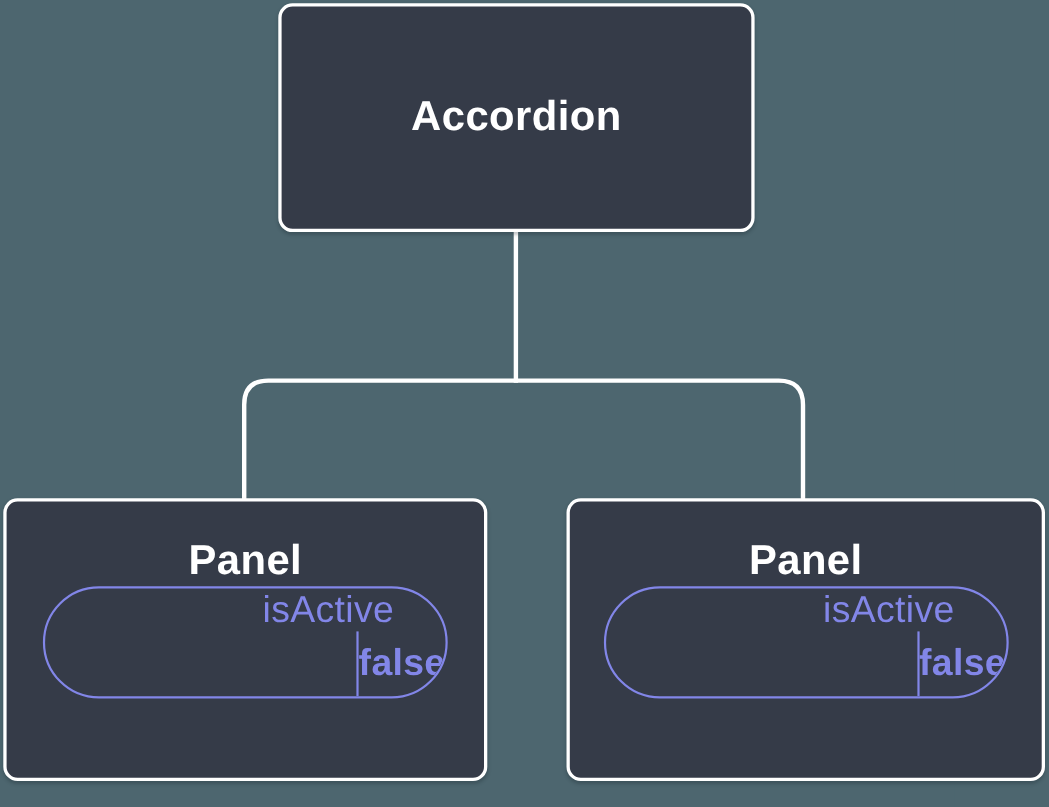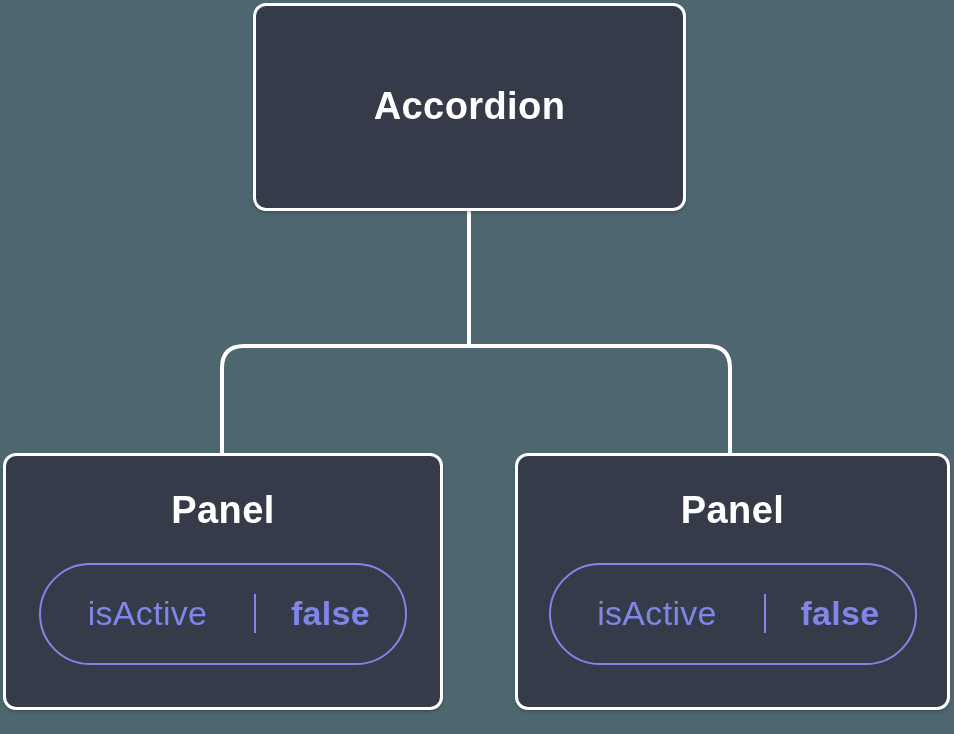--- a/index.html
+++ b/index.html
@@ -52,27 +52,27 @@
     left:253px;top:3px;width:433px;height:208px;
   }
   .panel-node{
     top:453px;height:257px;
     justify-content:flex-start;
     padding-top:33px;
   }
   #node-panel-1{left:3px;width:440px;}
   #node-panel-2{left:515px;width:435px;}
   .state-pill{
-    margin-top:30px;
     width:368px;height:102px;
     border:2px solid var(--state-accent);
     border-radius:51px;
     display:flex;
-    align-items:center;
+    align-items:flex-end;
     overflow:hidden;
+    flex-direction:column;
   }
   .state-cell{
     display:flex;
     align-items:center;
     justify-content:center;
     color:var(--state-accent);
     font-size:34px;
     font-weight:400;
     letter-spacing:.3px;
   }

